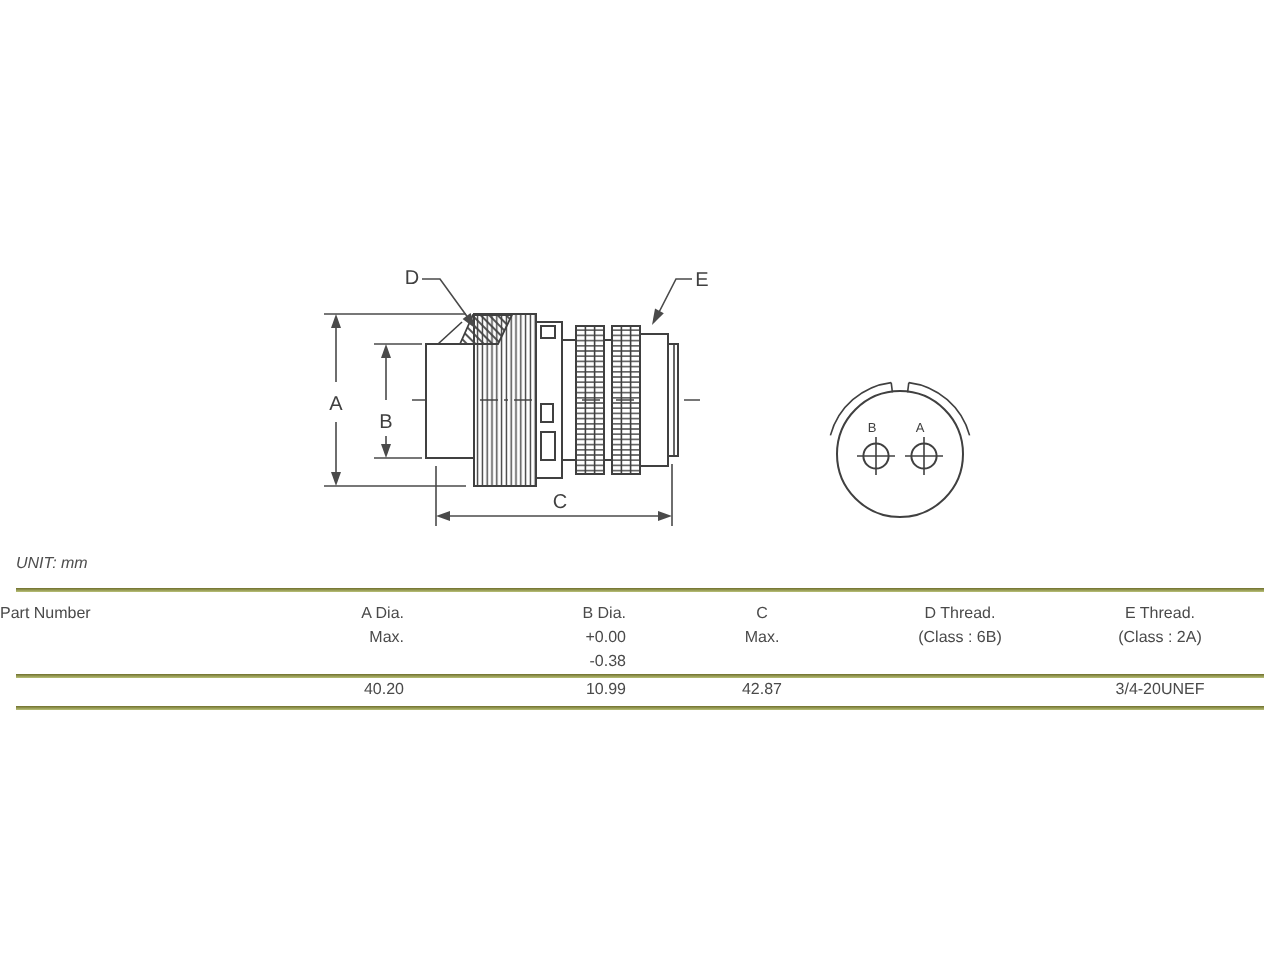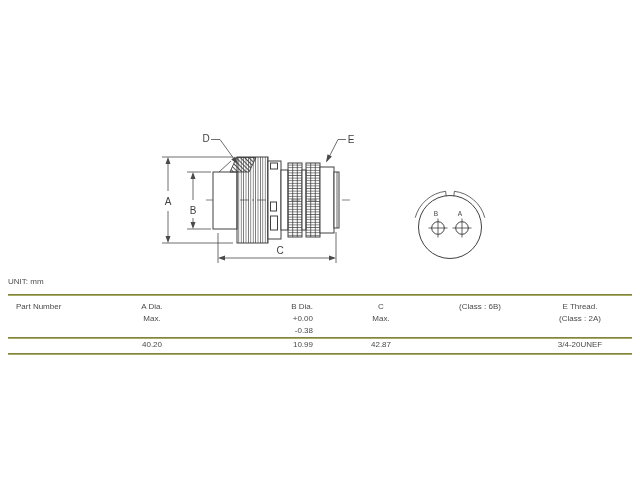--- a/index.html
+++ b/index.html
@@ -7,31 +7,31 @@
          font-family:"Liberation Sans", sans-serif;color:#4a4a4a;}
   svg{position:absolute;top:0;left:0;}
   .ln{stroke:#404040;stroke-width:1;fill:#ffffff;}
   .thin{stroke:#404040;stroke-width:0.8;fill:none;}
   .dim{stroke:#4a4a4a;stroke-width:0.8;fill:none;}
   .arr{fill:#4a4a4a;stroke:none;}
   .cl{stroke:#4a4a4a;stroke-width:0.7;stroke-dasharray:9 3 2 3;fill:none;}
   text{fill:#3f3f3f;font-family:"Liberation Sans", sans-serif;}
   .dimtxt{font-size:10px;}
   .pintxt{font-size:6.5px;}
-  .unit{position:absolute;left:8px;top:277px;font-size:8px;color:#4d4d4d;}
+  .unit{position:absolute;left:8px;top:277px;font-size:8px;color:#4d4d4d;font-style:italic;}
   .rule{position:absolute;left:8px;width:624px;height:2px;
         background:linear-gradient(#6f6f2d,#b9c178);}
   .rule1{top:294px;}
   .rule2{top:337px;}
   .rule3{top:353px;}
   .col{position:absolute;top:301px;height:60px;font-size:8px;line-height:12px;}
   .col .h{height:12px;}
   .col .v{position:absolute;top:38px;left:0;width:100%;}
-  .c0{left:16px;width:130px;text-align:left;}
-  .c1{left:102px;width:100px;text-align:center;}
+  .c0{left:0;width:130px;text-align:left;}
+  .c1{left:102px;width:100px;text-align:right;}
   .c2{left:213px;width:100px;text-align:right;}
   .c3{left:331px;width:100px;text-align:center;}
   .c4{left:415px;width:130px;text-align:center;}
   .c5{left:515px;width:130px;text-align:center;}
 </style>
 </head>
 <body>
 
 <div class="sheet">
 
@@ -166,20 +166,21 @@
   </div>
 
   <div class="col c3">
     <div class="h">C</div>
     <div class="h">Max.</div>
     <div class="h"></div>
     <div class="v">42.87</div>
   </div>
 
   <div class="col c4">
+    <div class="h">D Thread.</div>
     <div class="h">(Class : 6B)</div>
     <div class="h"></div>
   </div>
 
   <div class="col c5">
     <div class="h">E Thread.</div>
     <div class="h">(Class : 2A)</div>
     <div class="h"></div>
     <div class="v">3/4-20UNEF</div>
   </div>

